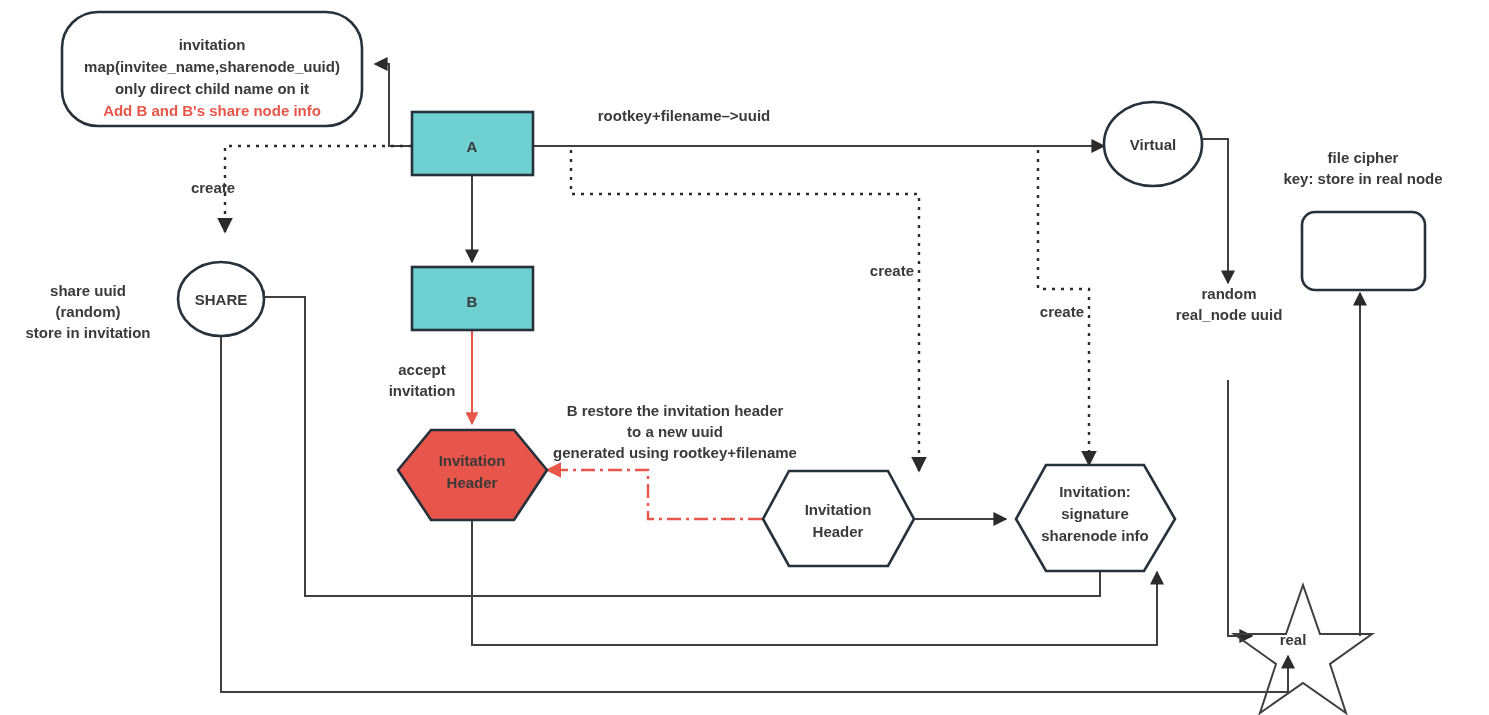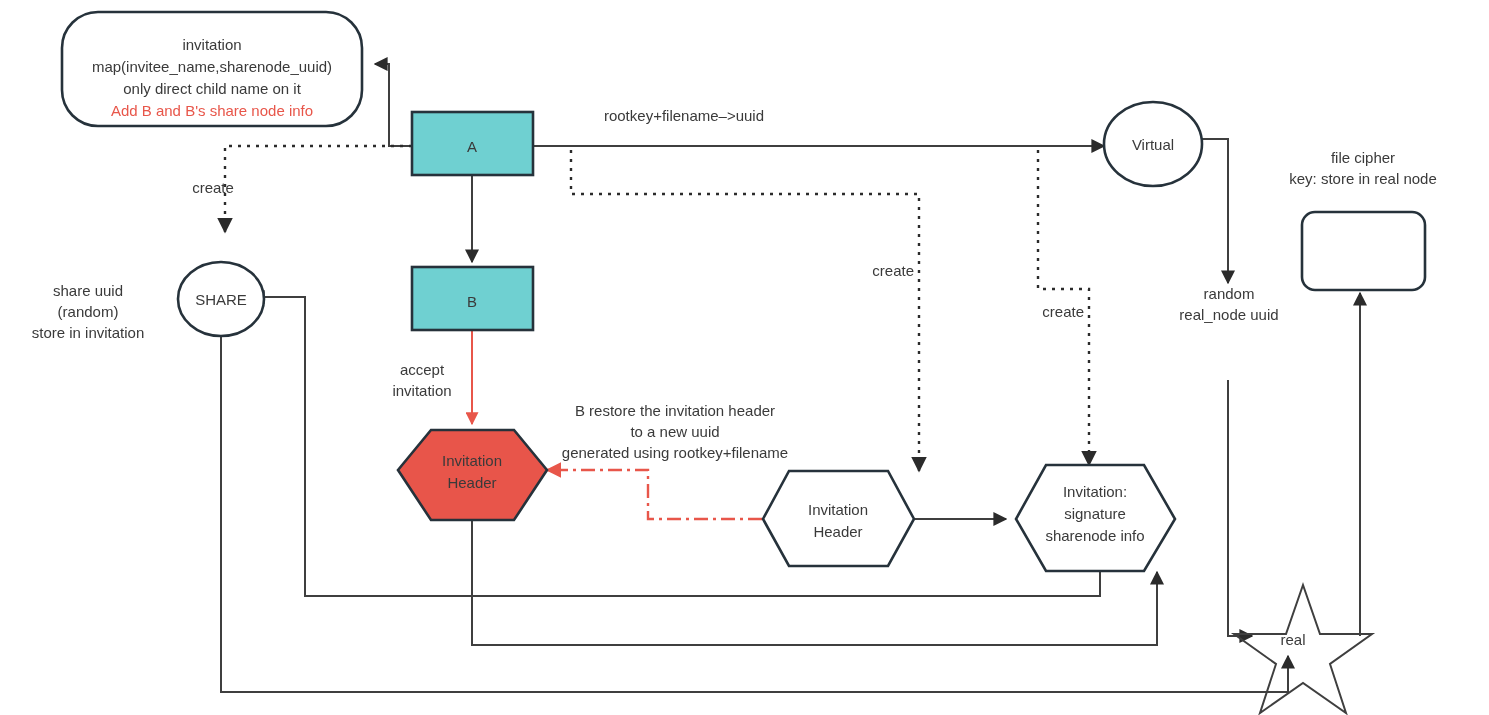--- a/index.html
+++ b/index.html
@@ -1,17 +1,17 @@
 <!DOCTYPE html>
 <html><head>
 <meta charset="utf-8">
 <style>
   html,body{margin:0;padding:0;background:#ffffff;}
   body{width:1489px;height:715px;overflow:hidden;font-family:"Liberation Sans",sans-serif;}
-  #diagram-root{position:relative;width:1489px;height:715px;}
+  #diagram-root{position:relative;width:1489px;height:715px;font-weight:bold;}
   svg{display:block;}
   text{font-family:"Liberation Sans",sans-serif;fill:#3a3a3a;}
   .nodelabel{font-size:15px;fill:#3a3a3a;}
   .edgelabel{font-size:15px;fill:#3a3a3a;}
   .notetext{font-size:15px;fill:#3a3a3a;}
   .redtext{fill:#e8564a;}
   .shape-stroke{stroke:#26323b;stroke-width:2.6;}
   .thin{stroke:#3f3f3f;stroke-width:2;fill:none;}
   .dotted{stroke:#2b2b2b;stroke-width:2.4;fill:none;stroke-dasharray:3 6;stroke-linecap:butt;}
   .reddash{stroke:#e8564a;stroke-width:2.4;fill:none;stroke-dasharray:14 5 3 5;}

